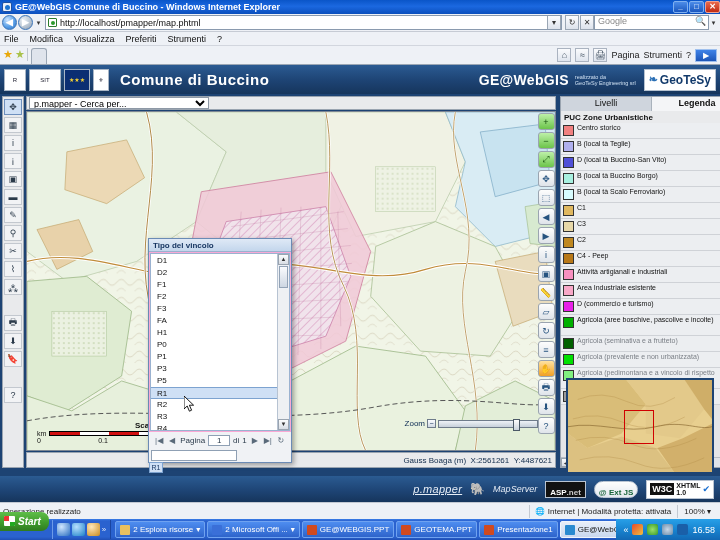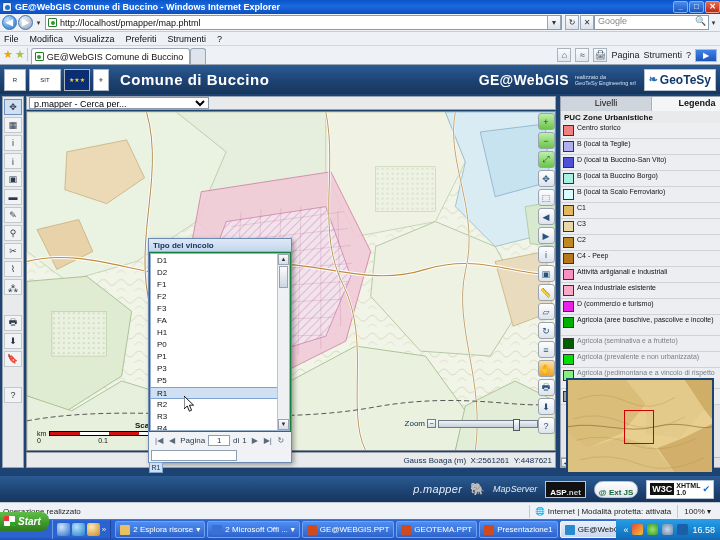--- a/index.html
+++ b/index.html
@@ -260,21 +260,21 @@
   }
   .ov-canvas{position:absolute;inset:0;}
   .ov-box{position:absolute;left:56px;top:30px;width:30px;height:34px;border:1.5px solid #d00000;}
 
   
   .footer{
     position:absolute;left:0;top:476px;width:720px;height:26px;
     background:linear-gradient(to bottom,#2b5b92 0%, #1d4373 60%, #16355c 100%);
     display:flex;align-items:center;justify-content:flex-end;gap:8px;padding-right:6px;
   }
-  .f-pmapper{color:#e6edf6;font-size:11px;font-style:italic;letter-spacing:.3px;}
+  .f-pmapper{color:#e6edf6;font-size:11px;font-style:italic;letter-spacing:.3px;text-decoration:underline;}
   .f-chip{
     height:17px;background:#fff;border:1px solid #b9c4d2;display:flex;align-items:flex-end;
     padding:0 4px;font-size:8px;color:#123;white-space:nowrap;font-weight:bold;
   }
   .f-chip.dark{background:#111;color:#fff;}
   .f-chip.round{border-radius:9px;background:linear-gradient(to bottom,#fdfdfd,#e3e8ef);color:#18643a;}
   .f-ms{color:#e6edf6;font-size:9px;font-style:italic;}
   .f-w3c{display:flex;align-items:center;background:#fff;border:1px solid #b9c4d2;height:19px;padding:0 3px;}
   .f-w3c .w3{background:#111;color:#fff;font-size:9px;font-weight:bold;padding:1px 2px;}
   .f-w3c .xh{font-size:7px;color:#111;font-weight:bold;line-height:7px;margin-left:2px;}
@@ -321,21 +321,21 @@
   .tray{
     margin-left:auto;height:21px;display:flex;align-items:center;gap:4px;padding:0 5px 0 7px;
     background:linear-gradient(to bottom,#28a0e8 0%,#1884d0 50%,#1268b4 100%);
     color:#fff;font-size:9px;
   }
   .trayico{width:11px;height:11px;border-radius:2px;}
 
   
   .dlg{
     position:absolute;left:148px;top:238px;width:144px;height:225px;
-    background:#15803d;border:1px solid #6b8bb5;box-shadow:2px 2px 5px rgba(0,0,0,.35);
+    background:#f9a8d4;border:1px solid #6b8bb5;box-shadow:2px 2px 5px rgba(0,0,0,.35);
     display:flex;flex-direction:column;
   }
   .dlg-title{
     height:13px;background:linear-gradient(to bottom,#dfe9f6,#c3d6ec);
     border-bottom:1px solid #9ab2d0;font-size:8px;font-weight:bold;color:#13325e;
     display:flex;align-items:center;padding-left:4px;
   }
   .dlg-body{flex:1;display:flex;background:#fff;border:1px solid #9ab2d0;margin:1px;overflow:hidden;}
   .dlg-list{flex:1;overflow:hidden;padding-top:1px;}
   .dlg-item{height:12px;font-size:8px;color:#111;padding-left:6px;line-height:12px;}
@@ -405,24 +405,20 @@
     <span class="mi">Visualizza</span>
     <span class="mi">Preferiti</span>
     <span class="mi">Strumenti</span>
     <span class="mi">?</span>
   </div>
 
   <div class="tabstrip">
     <span class="star">★</span>
     <span class="star two">★</span>
     <span class="sep-v"></span>
-    <span class="ietab">
-      <span class="favicon"></span>
-      <span>GE@WebGIS   Comune di Buccino</span>
-    </span>
     <span class="tabplus"></span>
     <span class="tabright">
       <span class="ticon">⌂</span>
       <span class="ticon">≈</span>
       <span class="ticon">🖨</span>
       <span class="tlabel">Pagina</span>
       <span class="tlabel">Strumenti</span>
       <span class="tlabel">?</span>
       <span class="bluebtn">▶</span>
     </span>

